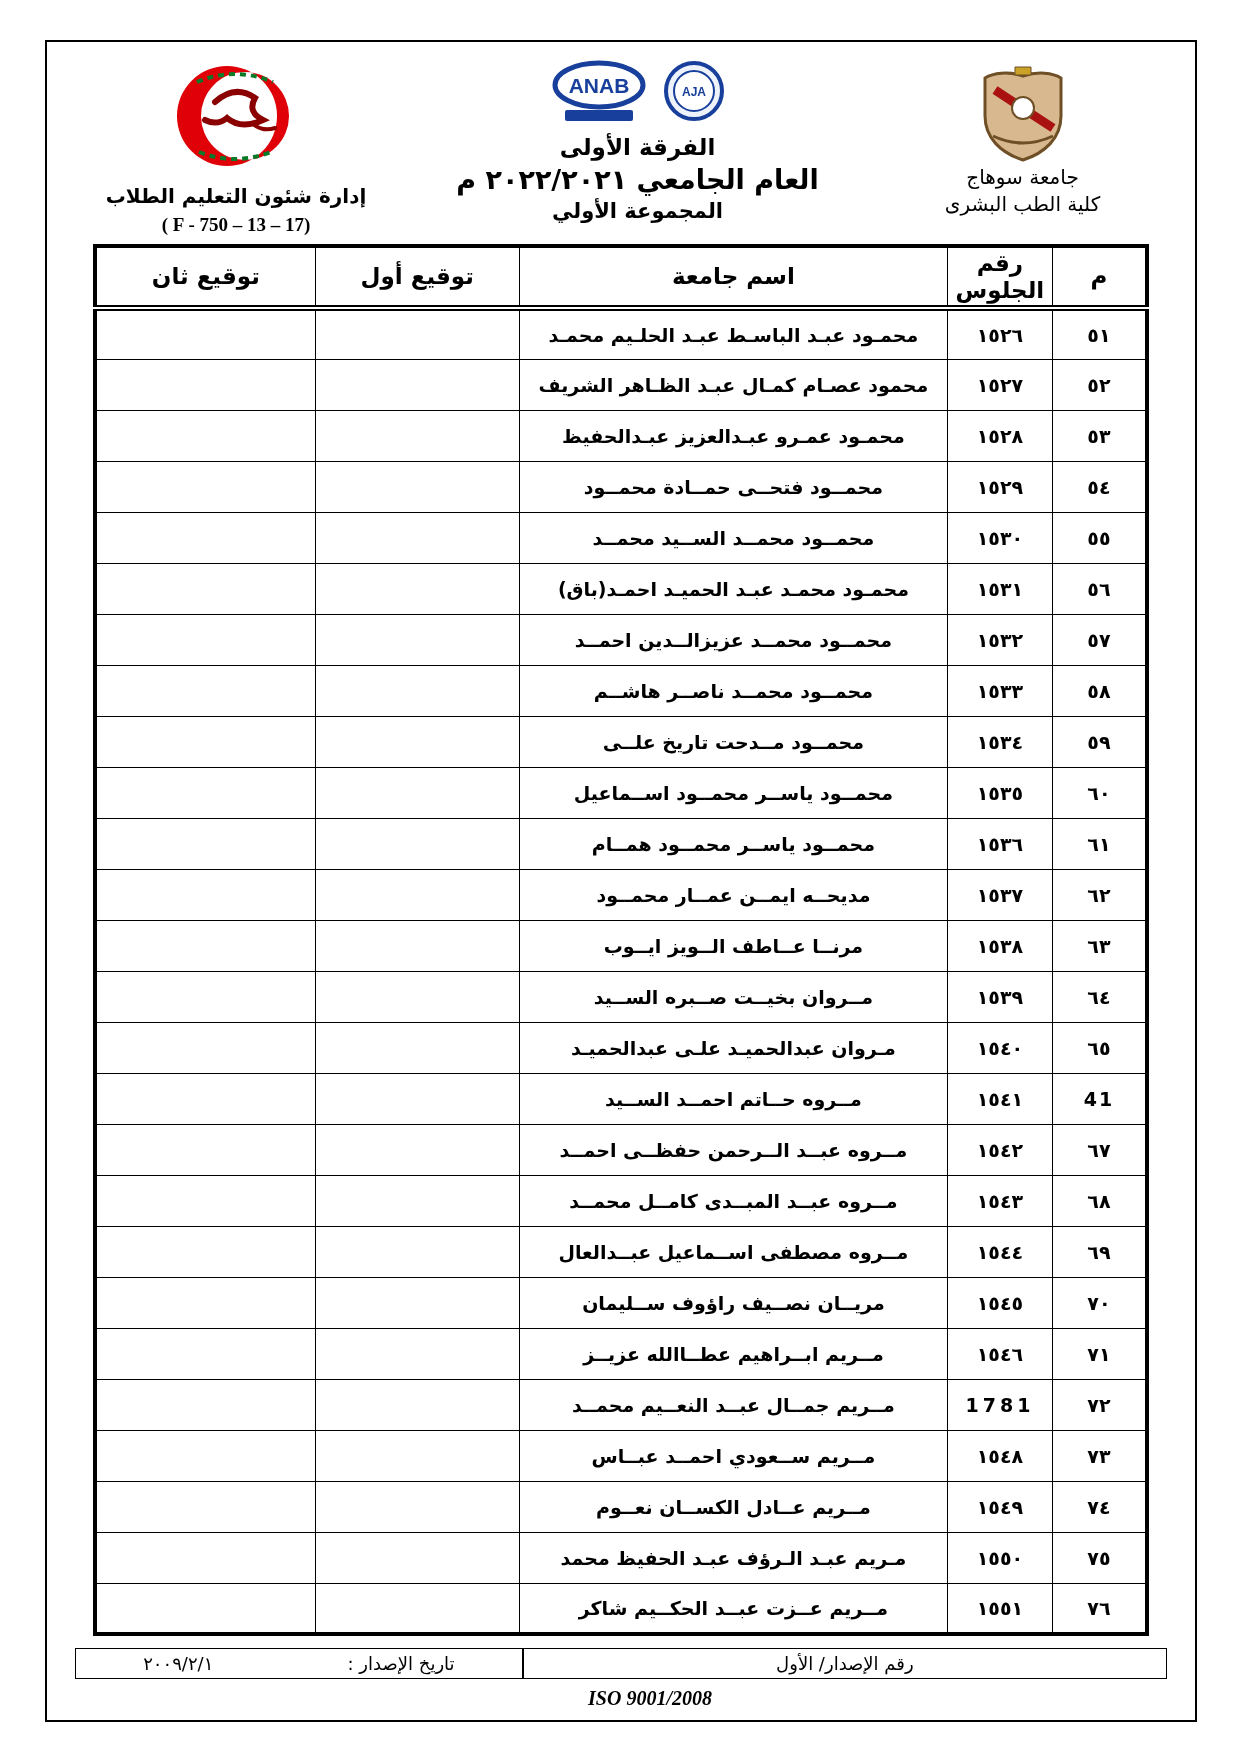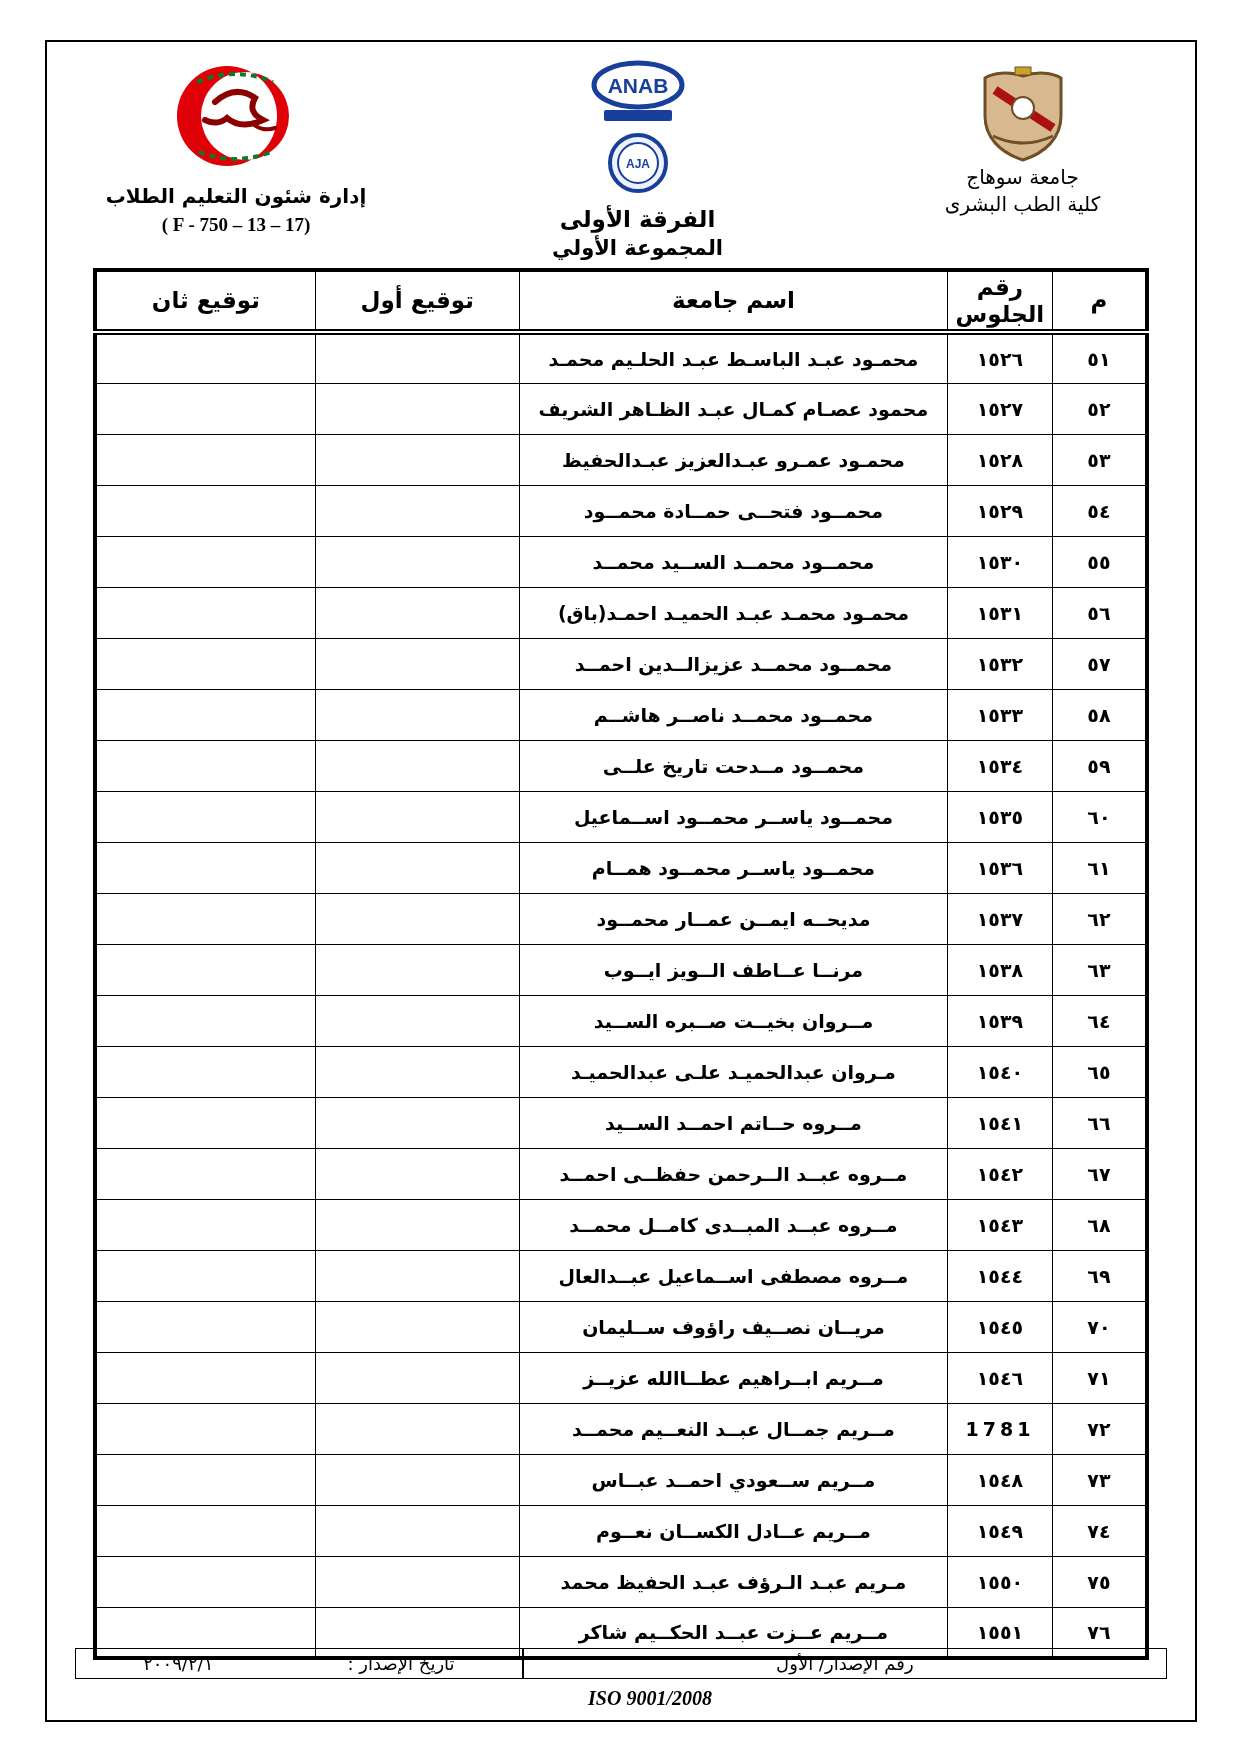--- a/index.html
+++ b/index.html
@@ -12,21 +12,21 @@
     position:absolute; left:45px; top:40px; width:1152px; height:1682px;
     border:2px solid #000; background:#fff;
   }
   
   .header { display:flex; align-items:flex-start; padding:18px 24px 4px; }
   .hdr-col { display:flex; flex-direction:column; align-items:center; }
   .hdr-uni  { width:27%; padding-top:6px; }
   .hdr-center { width:43%; }
   .hdr-dept { width:30%; }
   .uni-name { font-weight:normal; font-size:20px; line-height:1.35; text-align:center; }
-  .logo-row { direction:ltr; display:flex; align-items:center; justify-content:center; gap:10px;flex-direction:column; }
+  .logo-row { direction:ltr; display:flex; align-items:center; justify-content:center; gap:16px; }
   .title1 { font-size:23px; font-weight:bold; margin-top:12px; }
   .title2 { font-size:27px; font-weight:bold; margin-top:4px; }
   .title3 { font-size:21px; font-weight:bold; margin-top:4px; }
   .dept-title { font-size:20px; font-weight:bold; margin-top:12px; }
   .form-code {
     direction:ltr; unicode-bidi:embed; font-family:"Liberation Serif", serif;
     font-weight:bold; font-size:19px; margin-top:6px;
   }
   
   table.listing {
@@ -84,20 +84,21 @@
           <text x="48" y="33" text-anchor="middle" font-size="21" font-weight="bold" fill="#173f9b">ANAB</text>
           <rect x="14" y="50" width="68" height="11" rx="2" fill="#173f9b"></rect>
         </svg>
         <svg width="62" height="62" viewBox="0 0 62 62">
           <circle cx="31" cy="31" r="28" fill="#eef2fb" stroke="#173f9b" stroke-width="4"></circle>
           <circle cx="31" cy="31" r="20" fill="#fff" stroke="#173f9b" stroke-width="2"></circle>
           <text x="31" y="36" text-anchor="middle" font-size="12" font-weight="bold" fill="#173f9b">AJA</text>
         </svg>
       </div>
       <div class="title1">الفرقة الأولى</div>
+      <div class="title2">العام الجامعي ٢٠٢٢/٢٠٢١ م</div>
       <div class="title3">المجموعة الأولي</div>
     </div>
 
     <div class="hdr-col hdr-dept">
       <svg width="158" height="112" viewBox="0 0 158 112">
         <ellipse cx="79" cy="56" rx="77" ry="55" fill="#fff"></ellipse>
         <path fill-rule="evenodd" fill="#e00008" d="M70,6 a50,50 0 1,0 0,100 a50,50 0 1,0 0,-100 Z M88,12 a44,44 0 1,0 0,88 a44,44 0 1,0 0,-88 Z"></path>
         <path d="M40 22 q38 -16 76 0" stroke="#0a7a28" stroke-width="4" fill="none" stroke-dasharray="6 5"></path>
         <path d="M42 92 q36 14 72 0" stroke="#0a7a28" stroke-width="4" fill="none" stroke-dasharray="6 5"></path>
         <path d="M58 42 q20 -18 40 -4 q-8 14 8 22 q-22 10 -36 -2 q-10 8 -22 2" fill="none" stroke="#8b0000" stroke-width="6" stroke-linecap="round"></path>
@@ -225,21 +226,21 @@
       <td></td>
     </tr>
         <tr>
       <td class="c-index">٦٥</td>
       <td class="c-seat">١٥٤٠</td>
       <td class="c-name">مـروان عبدالحميـد علـى عبدالحميـد</td>
       <td></td>
       <td></td>
     </tr>
         <tr>
-      <td class="c-index">٦٦</td>
+      <td class="c-index">41</td>
       <td class="c-seat">١٥٤١</td>
       <td class="c-name">مــروه حــاتم احمــد الســيد</td>
       <td></td>
       <td></td>
     </tr>
         <tr>
       <td class="c-index">٦٧</td>
       <td class="c-seat">١٥٤٢</td>
       <td class="c-name">مــروه عبــد الــرحمن حفظــى احمــد</td>
       <td></td>

